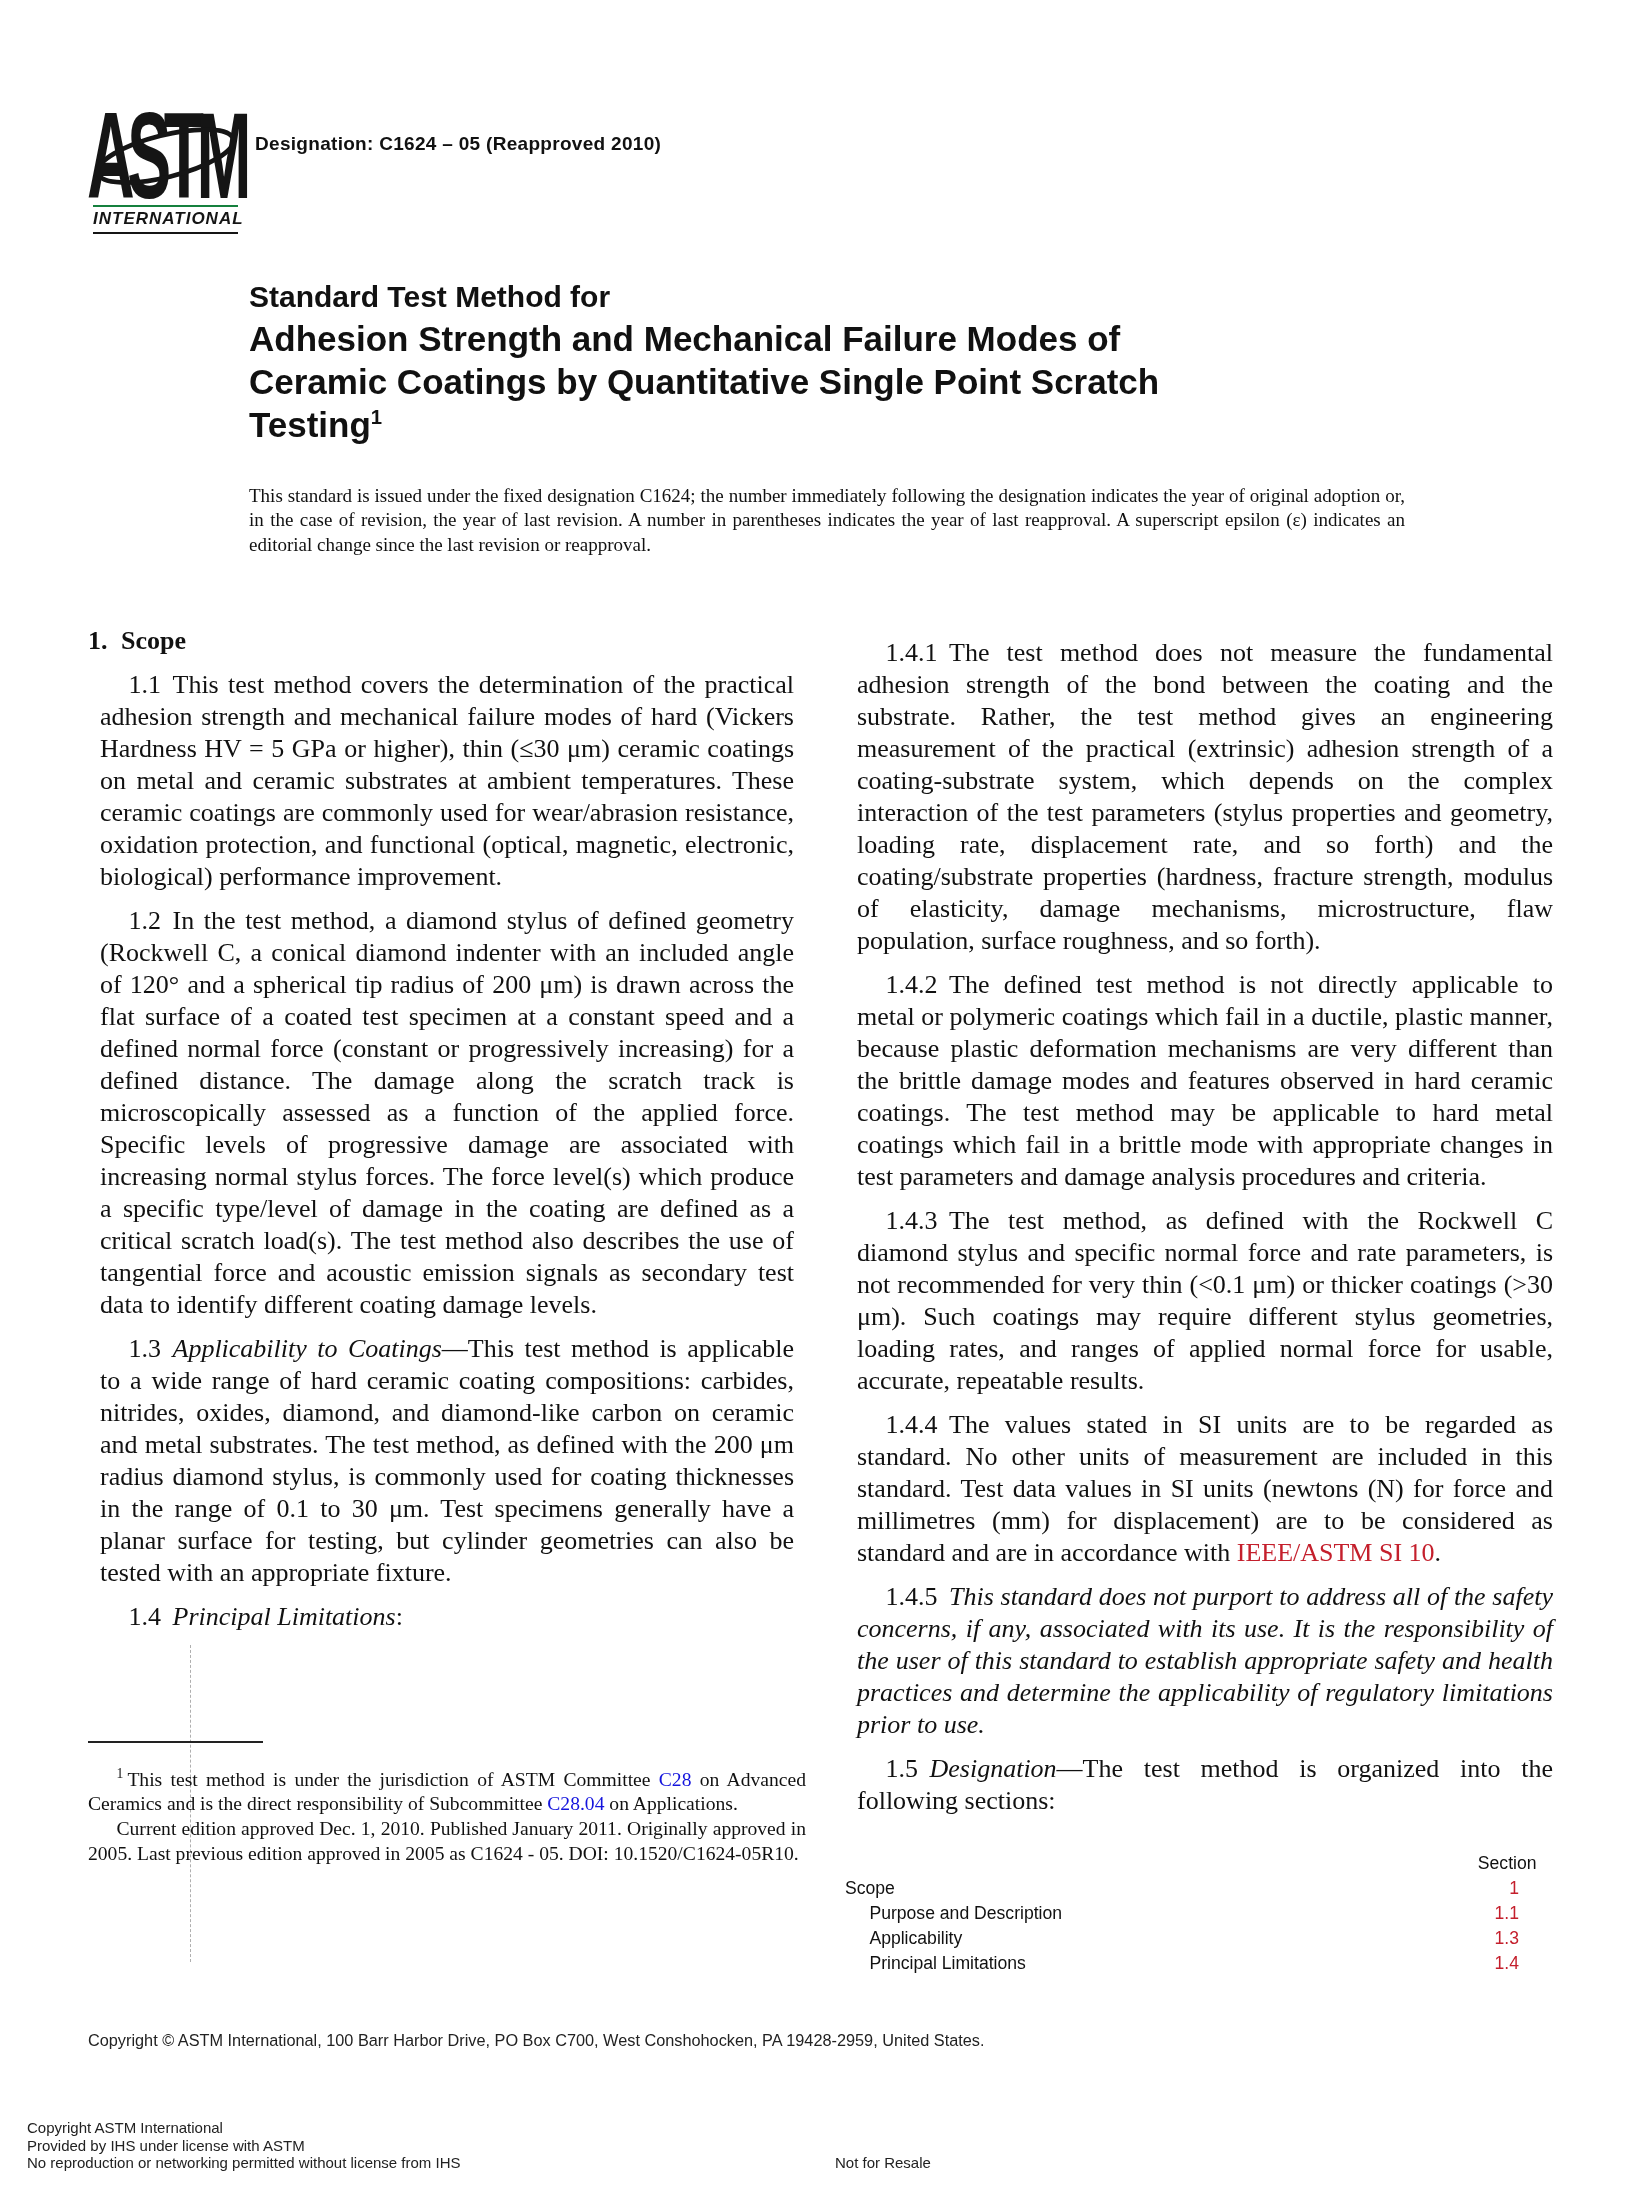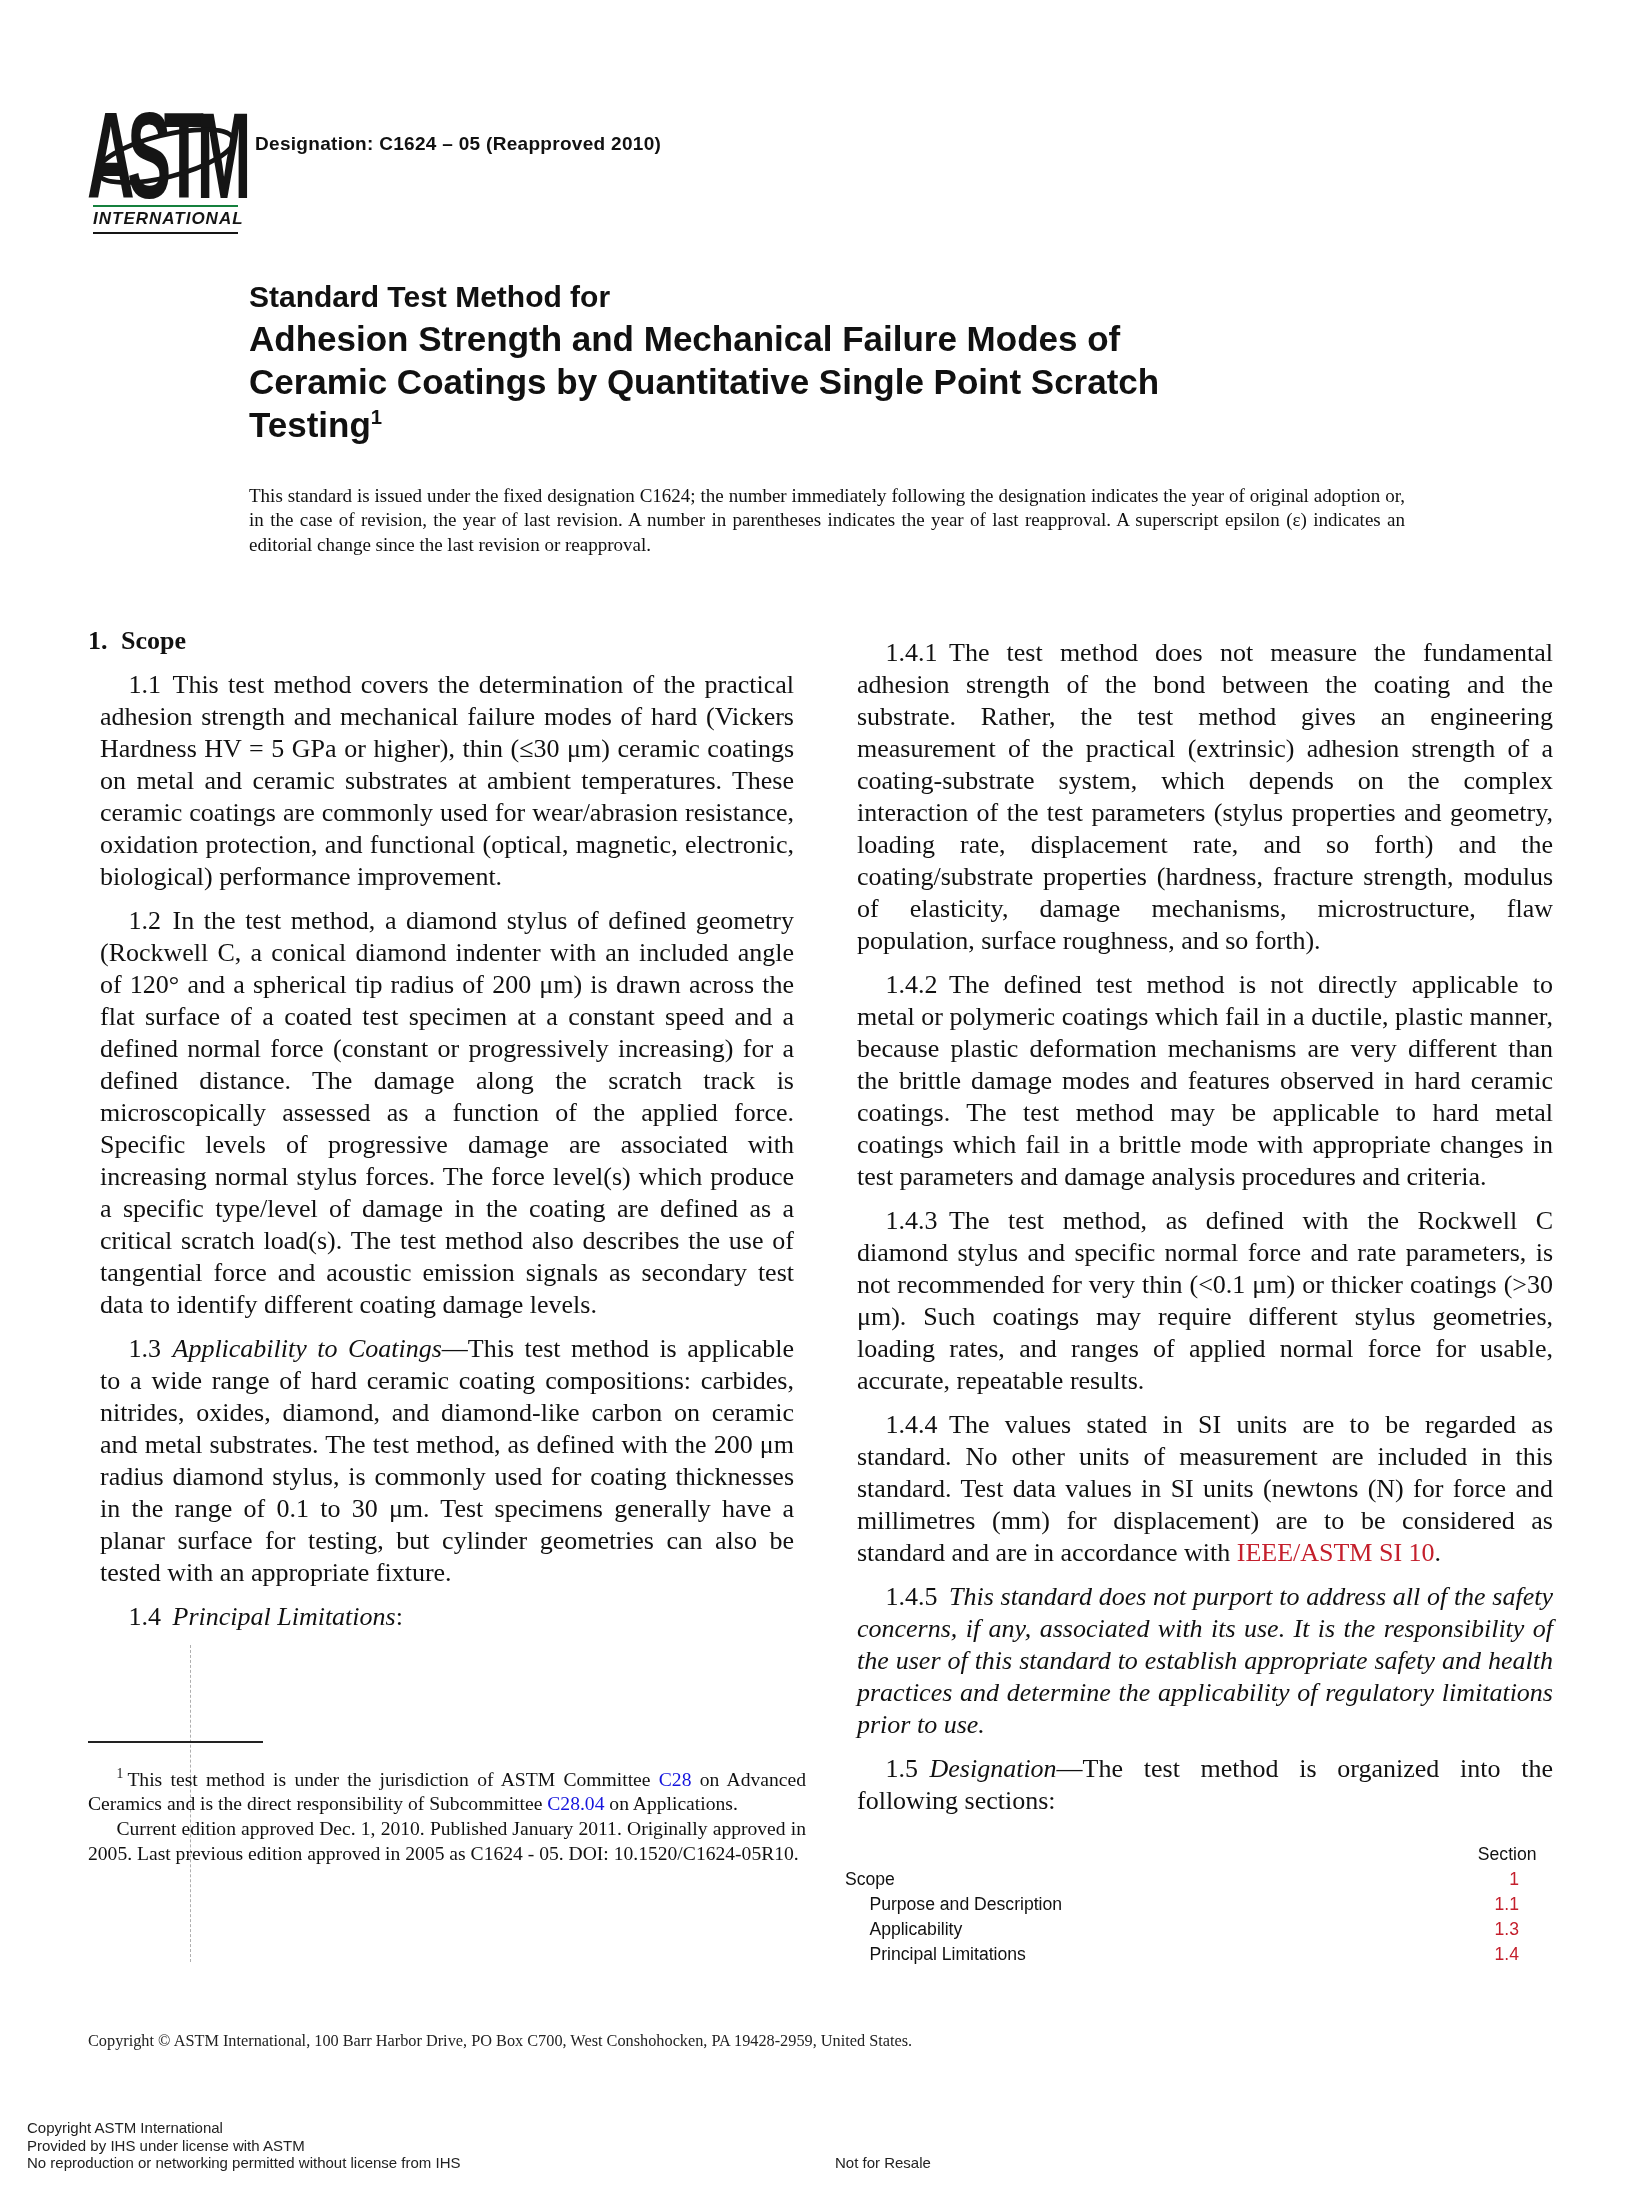--- a/index.html
+++ b/index.html
@@ -50,21 +50,21 @@
   .col p{margin:12px;text-indent:28.5px;}
   .scope-head{font-weight:bold;text-indent:0;margin:0 0 0 0;}
   .scope-head .hnum{margin-right:13.6px;}
   .pnum{margin-right:11.5px;}
   .ital{font-style:italic;}
   .par-italic{font-style:italic;}
   a.link-blue{color:#1414dd;text-decoration:none;}
   .link-red{color:#c41f2c;text-decoration:none;}
   
   .sec-table{
-    margin-top:25px;
+    margin-top:34px;
     font-family:"Liberation Sans", sans-serif;
     font-size:17.6px;line-height:25px;text-align:left;text-indent:0;
   }
   .sec-header{text-align:right;padding-right:28.5px;}
   .sec-row{position:relative;}
   .sec-row .sec-label{display:inline-block;text-indent:0;}
   .sec-row.indent .sec-label{padding-left:24.4px;}
   .sec-num{position:absolute;right:46px;top:0;color:#c41f2c;}
   
   .footnote{
@@ -75,21 +75,21 @@
   .footnote p{margin:0;text-indent:28.5px;}
   .footnote sup{font-size:13.6px;margin-right:4.1px;}
   
   .artifact-dash{
     position:absolute;left:190px;top:1645px;height:317px;width:0;
     border-left:1.4px dashed rgba(110,110,110,0.55);
   }
   
   .copyright-line{
     position:absolute;left:88px;top:2031px;
-    font-family:Liberation Serif, serif;font-size:16.3px;color:#222;
+    font-family:Liberation Sans, sans-serif;font-size:16.3px;color:#222;
   }
   .ihs-footer{
     position:absolute;left:27px;top:2119px;
     font-family:"Liberation Sans", sans-serif;font-size:15px;line-height:17.6px;color:#222;
   }
   .not-for-resale{
     position:absolute;left:835px;top:2154px;
     font-family:"Liberation Sans", sans-serif;font-size:15px;color:#222;
   }
 </style>

